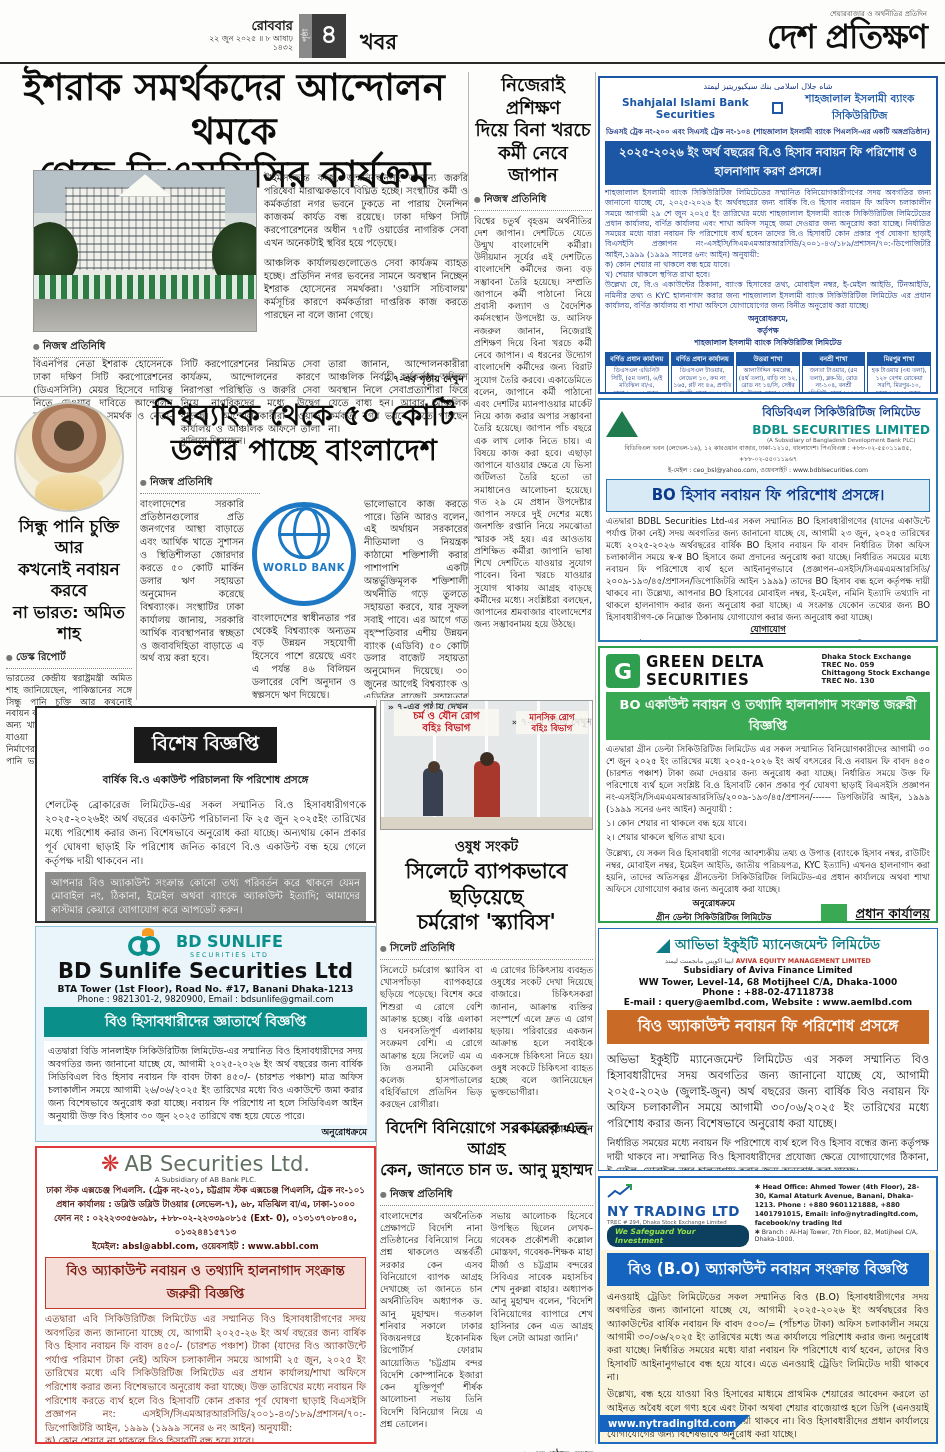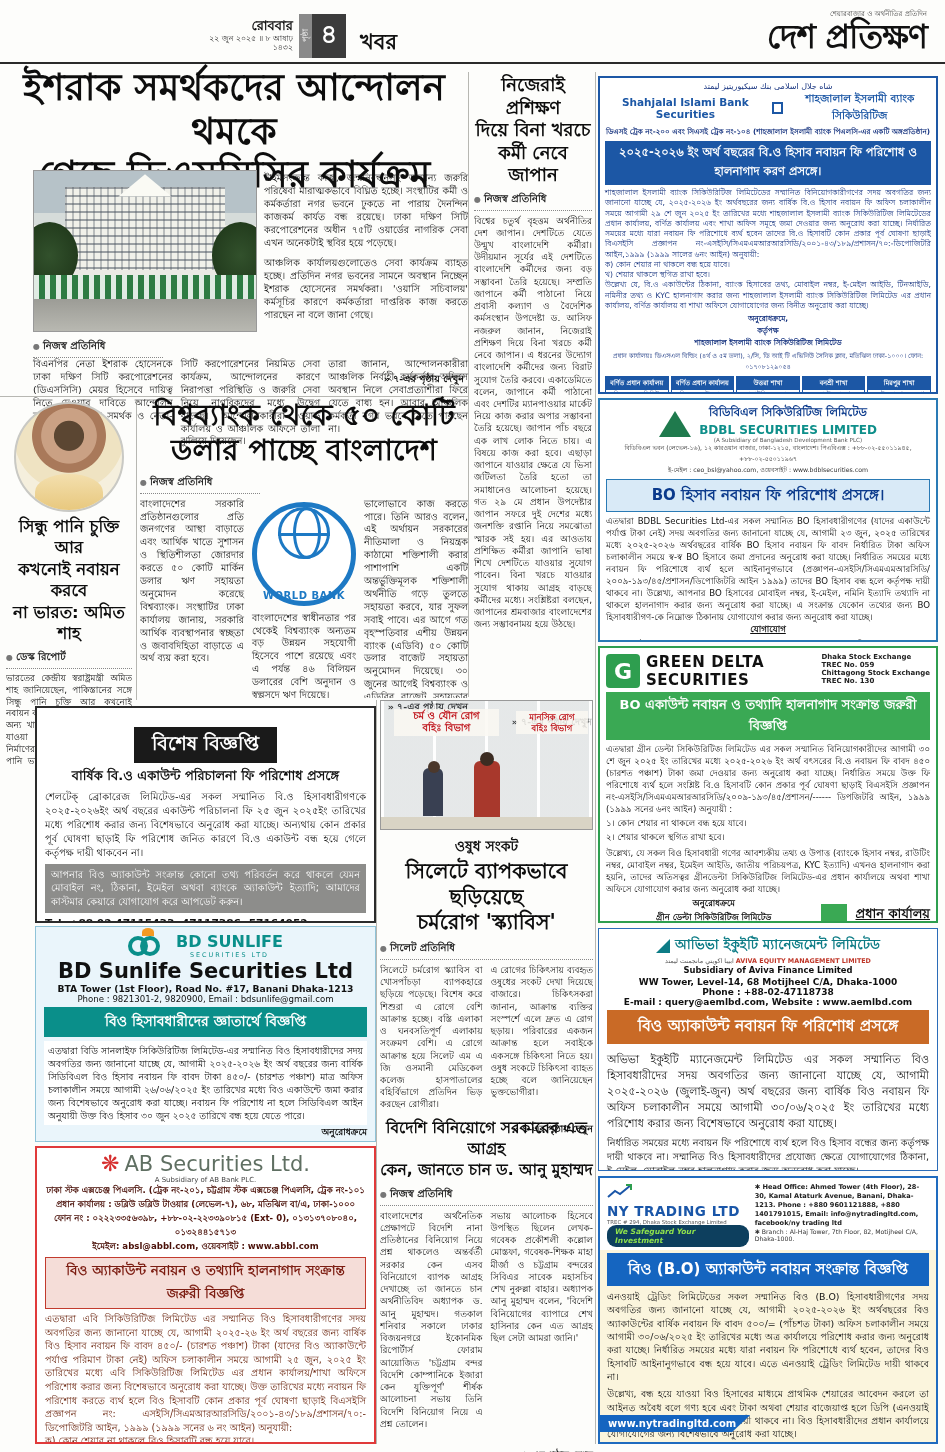--- a/index.html
+++ b/index.html
@@ -44,21 +44,21 @@
     background-size:100% 3px;background-repeat:repeat-y;background-position:0 40%;}
   .nb-road{position:absolute;left:0;right:0;bottom:0;height:20%;background:linear-gradient(#9c9c96,#b8b8b1);}
 
   
   .ph-amit{border-radius:50%;border:2px solid #c9c9c4;overflow:hidden;
     background:radial-gradient(circle at 50% 30%,#5b4632 0 16%,#caa184 17% 30%,#a9795a 31% 40%,#efe3c2 41% 60%,#f5efdd 61% 100%);}
   .ph-amit::after{content:"";position:absolute;left:18%;right:18%;bottom:0;height:34%;
     background:linear-gradient(#f3dfae,#e8c87e);border-radius:50% 50% 0 0;}
 
   
-  .wb-logo{border:5px solid #1d79c4;border-radius:50%;background:#fff;display:flex;flex-direction:column;align-items:center;justify-content:space-between;gap:3px;}
+  .wb-logo{border:5px solid #1d79c4;border-radius:50%;background:#fff;display:flex;flex-direction:column;align-items:center;justify-content:flex-start;gap:3px;}
   .wb-globe{width:52px;height:52px;border:3px solid #1d79c4;border-radius:50%;position:relative;}
   .wb-globe::before{content:"";position:absolute;left:50%;top:-3px;bottom:-3px;width:46%;margin-left:-23%;border:3px solid #1d79c4;border-radius:50%;}
   .wb-globe::after{content:"";position:absolute;top:50%;left:-3px;right:-3px;height:0;border-top:3px solid #1d79c4;}
   .wb-text{color:#1d79c4;font-weight:bold;font-size:10px;letter-spacing:.5px;}
 
   
   .ph-hosp{background:linear-gradient(90deg,#c7bba2,#ece5d6 28%,#ddd6c6 62%,#c9bda4);overflow:hidden;border:1px solid #999;
     background-image:repeating-linear-gradient(90deg,rgba(255,255,255,.75) 0 3px,rgba(160,170,178,.25) 3px 52px);}
   .hosp-sign{position:absolute;color:#c0161d;font-weight:900;background:rgba(250,248,242,.85);padding:1px 3px;line-height:1.25;text-align:center;}
   .hosp-p{position:absolute;border-radius:6px 6px 0 0;}
@@ -216,21 +216,20 @@
     </div>
     <div class="ctr bold" style="font-size:7.2px;margin:1px 0 3px;">ডিএসই ট্রেক নং-২০০ এবং সিএসই ট্রেক নং-১০৪ (শাহজালাল ইসলামী ব্যাংক পিএলসি-এর একটি অঙ্গপ্রতিষ্ঠান)</div>
     <div class="band">২০২৫-২০২৬ ইং অর্থ বছরের বি.ও হিসাব নবায়ন ফি পরিশোধ ও হালনাগাদ করণ প্রসঙ্গে।</div>
     <div class="sj-body just" style="margin-top:3px;">শাহজালাল ইসলামী ব্যাংক সিকিউরিটিজ লিমিটেডের সম্মানিত বিনিয়োগকারীগণের সদয় অবগতির জন্য জানানো যাচ্ছে যে, ২০২৫-২০২৬ ইং অর্থবছরের জন্য বার্ষিক বি.ও হিসাব নবায়ন ফি অফিস চলাকালীন সময়ে আগামী ২৯ শে জুন ২০২৫ ইং তারিখের মধ্যে শাহজালাল ইসলামী ব্যাংক সিকিউরিটিজ লিমিটেডের প্রধান কার্যালয়, বর্ণিত কার্যালয় এবং শাখা অফিস সমূহে জমা দেওয়ার জন্য অনুরোধ করা যাচ্ছে। নির্ধারিত সময়ের মধ্যে যারা নবায়ন ফি পরিশোধে ব্যর্থ হবেন তাদের বি.ও হিসাবটি কোন প্রকার পূর্ব ঘোষণা ছাড়াই বিএসইসি প্রজ্ঞাপন নং-এসইসি/সিএমএমআরআরসিডি/২০০১-৪৩/১৮৯/প্রশাসন/৭০:-ডিপোজিটরি আইন,১৯৯৯ (১৯৯৯ সালের ৬নং আইন) অনুযায়ী:</div>
     <div class="sj-body">ক) কোন শেয়ার না থাকলে বন্ধ হয়ে যাবে।</div>
     <div class="sj-body">খ) শেয়ার থাকলে স্থগিত রাখা হবে।</div>
     <div class="sj-body just">উল্লেখ্য যে, বি.ও একাউন্টের ঠিকানা, ব্যাংক হিসাবের তথ্য, মোবাইল নম্বর, ই-মেইল আইডি, টিনআইডি, নমিনীর তথ্য ও KYC হালনাগাদ করার জন্য শাহজালাল ইসলামী ব্যাংক সিকিউরিটিজ লিমিটেড এর প্রধান কার্যালয়, বর্ণিত কার্যালয় বা শাখা অফিসে যোগাযোগের জন্য বিনীত অনুরোধ করা যাচ্ছে।</div>
     <div class="ctr bold pre" style="font-size:7.4px;color:#16337f;margin:2px 0;">অনুরোধক্রমে,
 কর্তৃপক্ষ
 শাহজালাল ইসলামী ব্যাংক সিকিউরিটিজ লিমিটেড</div>
-    <div class="ctr" style="font-size:6.4px;color:#16337f;">প্রধান কার্যালয়ঃ ডিএসএল বিল্ডিং (৪র্থ ও ৫ম তলা), ২/সি, ডি আই টি এভিনিউ সৈনিক ক্লাব, মতিঝিল ঢাকা-১০০০। ফোন: ০১৭০৮১২৯০৫৪</div>
     <div class="sj-table">
       <div class="sj-cell">
           <div class="bname">বর্ণিত প্রধান কার্যালয়</div>
           <div class="baddr">ডিএসএল এভিনিউ সিটি, (৫ম তলা), ৬/ই মতিঝিল বা/এ, ঢাকা-১০০০। ফোন: ০১৭০৮১২৯০১০</div>
         </div>
       <div class="sj-cell">
           <div class="bname">বর্ণিত প্রধান কার্যালয়</div>
           <div class="baddr">ডিএসএল টাওয়ার, লেভেল ১০, রুম নং ১৬৫, প্লট নং ৪৬, প্রগতি স্মরণী, ঢাকা-১২২৯। ফোন: ০১৭০৮১২৯০১১</div>
         </div>
       <div class="sj-cell">
@@ -243,21 +242,21 @@
         </div>
       <div class="sj-cell">
           <div class="bname">মিরপুর শাখা</div>
           <div class="baddr">হক টাওয়ার (৩য় তলা), ১২৮ বেগম রোকেয়া সরণি, মিরপুর-১০, ঢাকা-১২১৬। ফোন: ০১৭০৮১২৯০১৪</div>
         </div>
 
     </div>
   </div>
 
   <div class="abs ad bdbl" style="left:598px;top:398px;width:340px;height:244px;padding:4px 6px;">
-    <div style="display:flex;justify-content:center;align-items:center;gap:8px;">
+    <div style="display:flex;justify-content:space-between;align-items:center;gap:8px;">
       <div class="bdbl-tri"></div>
       <div class="ctr">
         <div class="bold" style="font-size:11.5px;color:#0b3a8c;">বিডিবিএল সিকিউরিটিজ লিমিটেড</div>
         <div class="bold" style="font-size:12px;color:#0e8f8a;">BDBL SECURITIES LIMITED</div>
         <div style="font-size:5.6px;color:#555;">(A Subsidiary of Bangladesh Development Bank PLC)</div>
       </div>
     </div>
     <div class="ctr" style="font-size:6.2px;color:#333;">বিডিবিএল ভবন (লেভেল-১৬), ১২ কারওয়ান বাজার, ঢাকা-১২১৫, বাংলাদেশ। পিএবিএক্স : +৮৮-০২-৫৫০১১৯৪৫, +৮৮-০২-৫৫০১১৯৬৭</div>
     <div class="ctr" style="font-size:6.2px;color:#333;margin-bottom:3px;">ই-মেইল : ceo_bsl@yahoo.com, ওয়েবসাইট : www.bdblsecurities.com</div>
     <div class="bdbl-band">BO হিসাব নবায়ন ফি পরিশোধ প্রসঙ্গে।</div>
@@ -345,21 +344,21 @@
     <div class="band" style="margin-top:3px;">বিও (B.O) অ্যাকাউন্ট নবায়ন সংক্রান্ত বিজ্ঞপ্তি</div>
     <div class="just" style="font-size:9.4px;line-height:1.42;margin-top:4px;">এনওয়াই ট্রেডিং লিমিটেডের সকল সম্মানিত বিও (B.O) হিসাবধারীগণের সদয় অবগতির জন্য জানানো যাচ্ছে যে, আগামী ২০২৫-২০২৬ ইং অর্থবছরের বিও অ্যাকাউন্টের বার্ষিক নবায়ন ফি বাবদ ৫০০/= (পাঁচশত টাকা) অফিস চলাকালীন সময়ে আগামী ৩০/০৬/২০২৫ ইং তারিখের মধ্যে অত্র কার্যালয়ে পরিশোধ করার জন্য অনুরোধ করা যাচ্ছে। নির্ধারিত সময়ের মধ্যে যারা নবায়ন ফি পরিশোধে ব্যর্থ হবেন, তাদের বিও হিসাবটি আইনানুগভাবে বন্ধ হয়ে যাবে। এতে এনওয়াই ট্রেডিং লিমিটেড দায়ী থাকবে না।</div>
     <div class="just" style="font-size:9.4px;line-height:1.42;margin-top:4px;">উল্লেখ্য, বন্ধ হয়ে যাওয়া বিও হিসাবের মাধ্যমে প্রাথমিক শেয়ারের আবেদন করলে তা আইনত অবৈধ বলে গণ্য হবে এবং টাকা অথবা শেয়ার বাজেয়াপ্ত হলে ডিপি (এনওয়াই ট্রেডিং লিমিটেড) কোনো অবস্থায় দায়ী থাকবে না। বিও হিসাবধারীদের প্রধান কার্যালয়ে যোগাযোগের জন্য বিশেষভাবে অনুরোধ করা যাচ্ছে।</div>
     <div class="pre bold" style="font-size:9.4px;text-align:right;margin-top:2px;">কর্তৃপক্ষ
 এনওয়াই ট্রেডিং লিমিটেডে</div>
     <div class="ny-web">www.nytradingltd.com</div>
   </div>
 
   <div class="abs ad sh" style="left:35px;top:706px;width:341px;height:217px;padding:19px 8px;">
     <div class="ctr"><span class="sh-title">বিশেষ বিজ্ঞপ্তি</span></div>
-    <div class="ctr bold" style="font-size:13px;margin:3px 0;">বার্ষিক বি.ও একাউন্ট পরিচালনা ফি পরিশোধ প্রসঙ্গে</div>
+    <div class="ctr bold" style="font-size:10px;margin:9px 0;">বার্ষিক বি.ও একাউন্ট পরিচালনা ফি পরিশোধ প্রসঙ্গে</div>
     <div class="just" style="font-size:9.8px;line-height:1.42;">শেলটেক্ ব্রোকারেজ লিমিটেড-এর সকল সম্মানিত বি.ও হিসাবধারীগণকে ২০২৫-২০২৬ইং অর্থ বছরের একাউন্ট পরিচালনা ফি ২৫ জুন ২০২৫ইং তারিখের মধ্যে পরিশোধ করার জন্য বিশেষভাবে অনুরোধ করা যাচ্ছে। অন্যথায় কোন প্রকার পূর্ব ঘোষণা ছাড়াই ফি পরিশোধ জনিত কারণে বি.ও একাউন্ট বন্ধ হয়ে গেলে কর্তৃপক্ষ দায়ী থাকবেন না।</div>
     <div class="sh-gray just" style="margin-top:4px;">আপনার বিও অ্যাকাউন্ট সংক্রান্ত কোনো তথ্য পরিবর্তন করে থাকলে যেমন মোবাইল নং, ঠিকানা, ইমেইল অথবা ব্যাংকে অ্যাকাউন্ট ইত্যাদি; আমাদের কাস্টমার কেয়ারে যোগাযোগ করে আপডেট করুন।</div>
     <div class="bold" style="font-size:10.6px;margin-top:4px;border-bottom:1px solid #444;padding-bottom:3px;">Tel: +88 02 47115433, 47117386, 57164052, 47120078, Fax: +88 02 47117308</div>
 
   </div>
 
   <div class="abs ad bds" style="left:35px;top:926px;width:341px;height:216px;padding:5px 8px;">
     <div class="ctr">
       <div style="display:flex;justify-content:center;align-items:center;gap:8px;">
         <span class="bds-rings">

